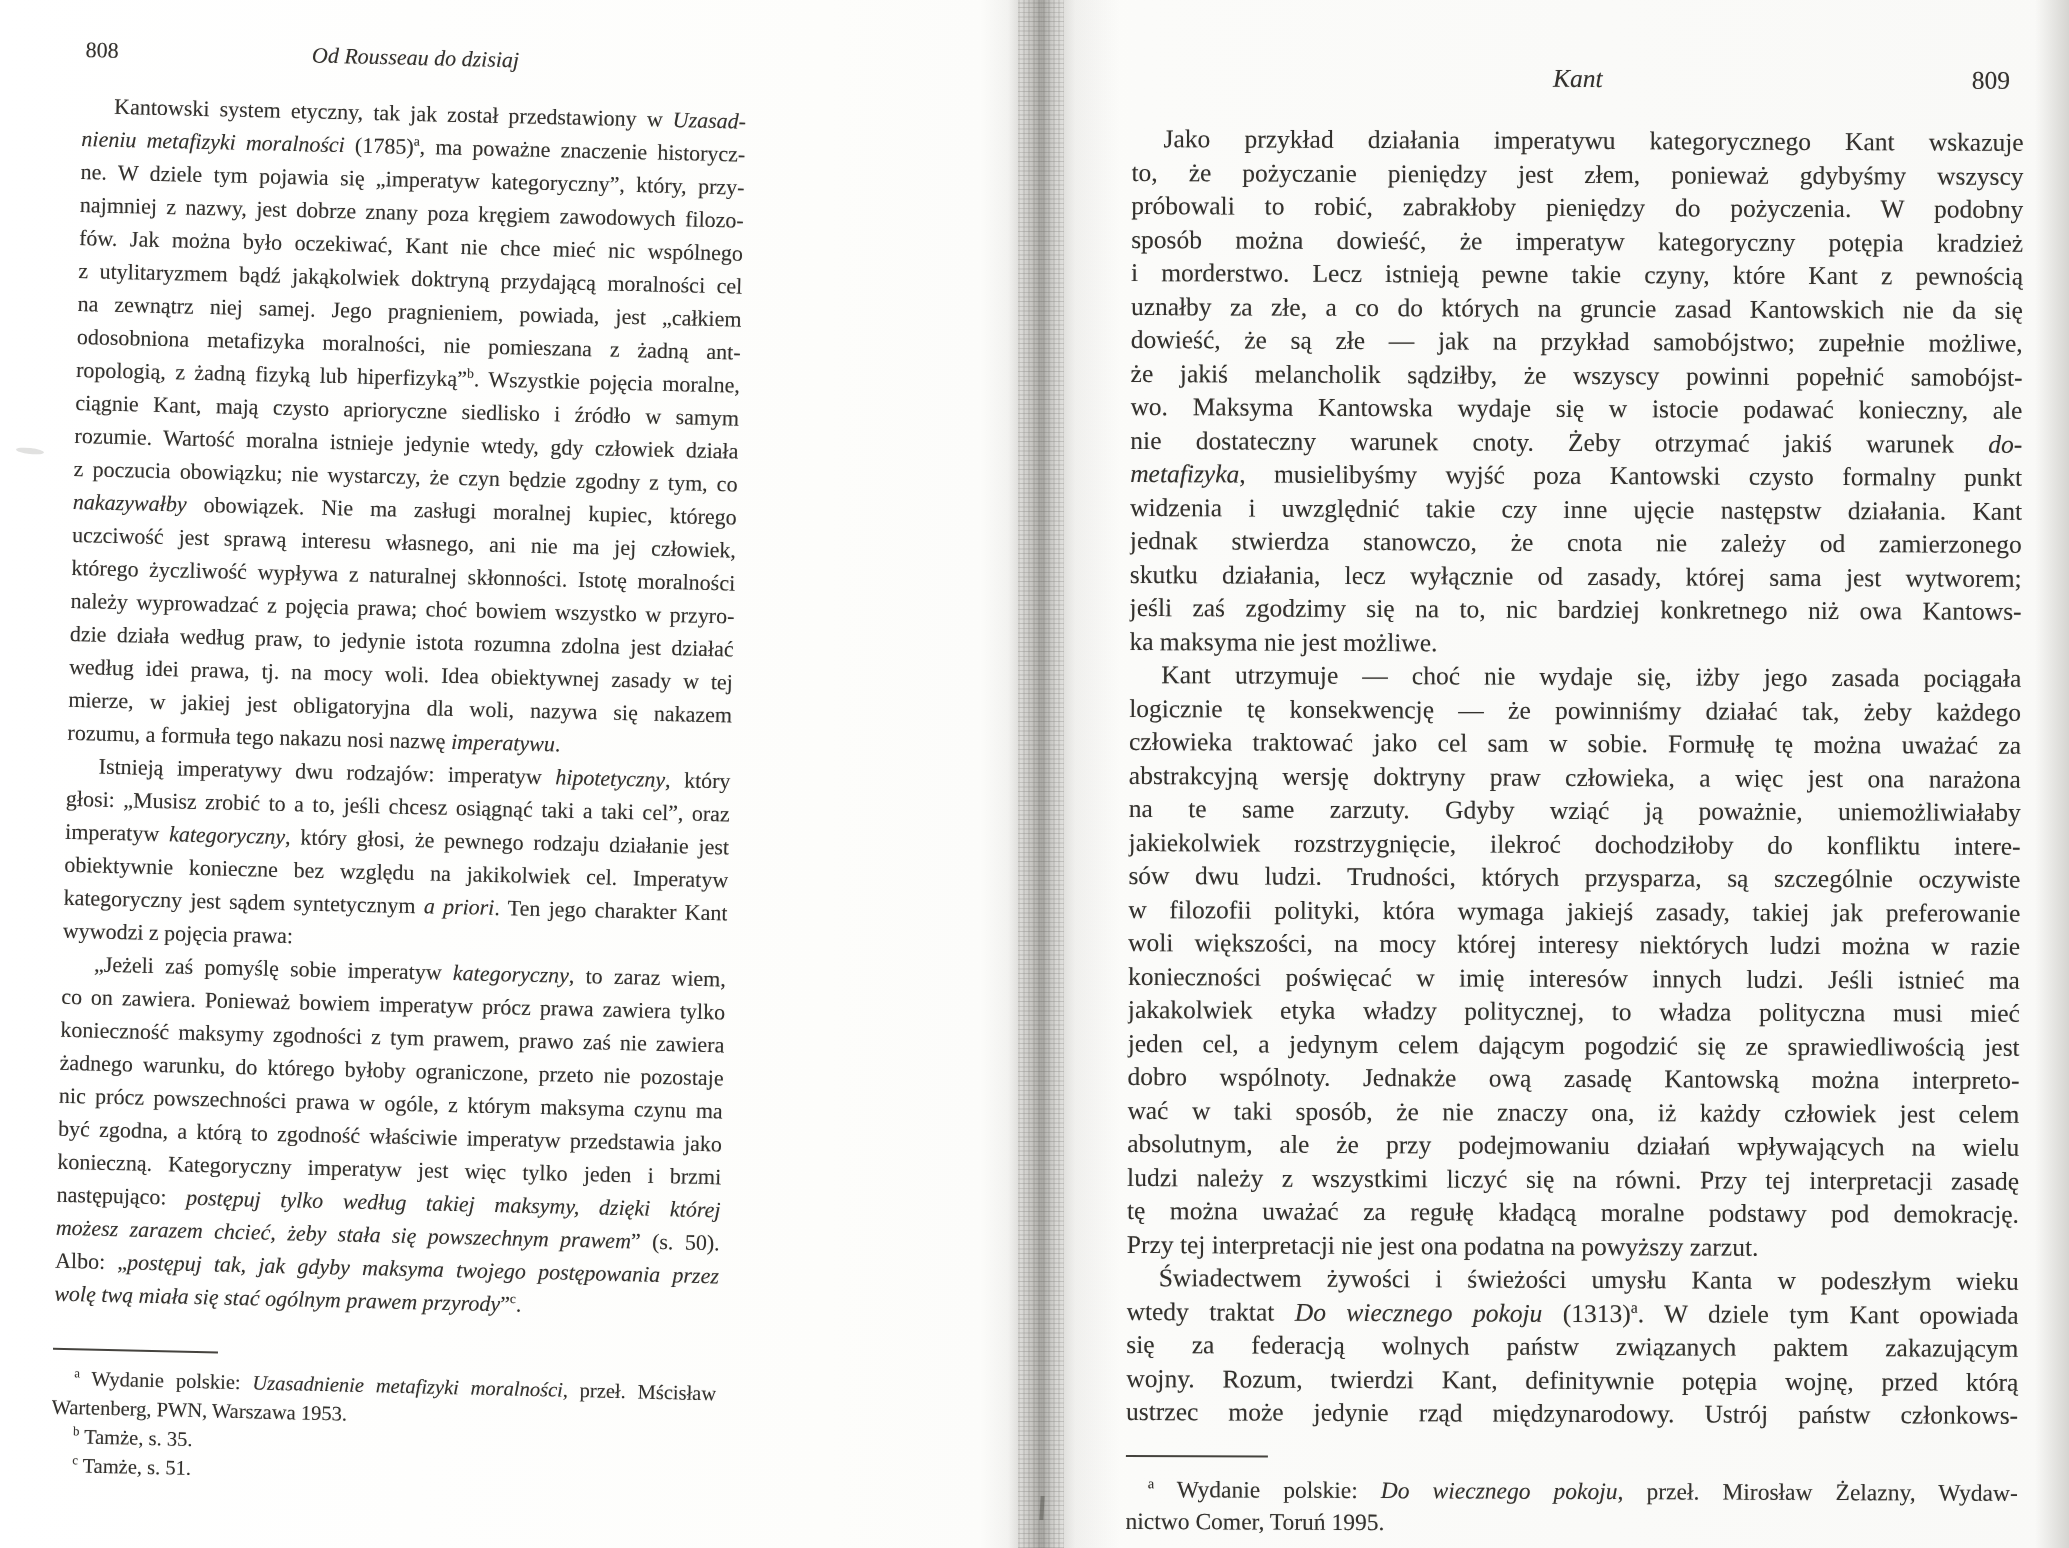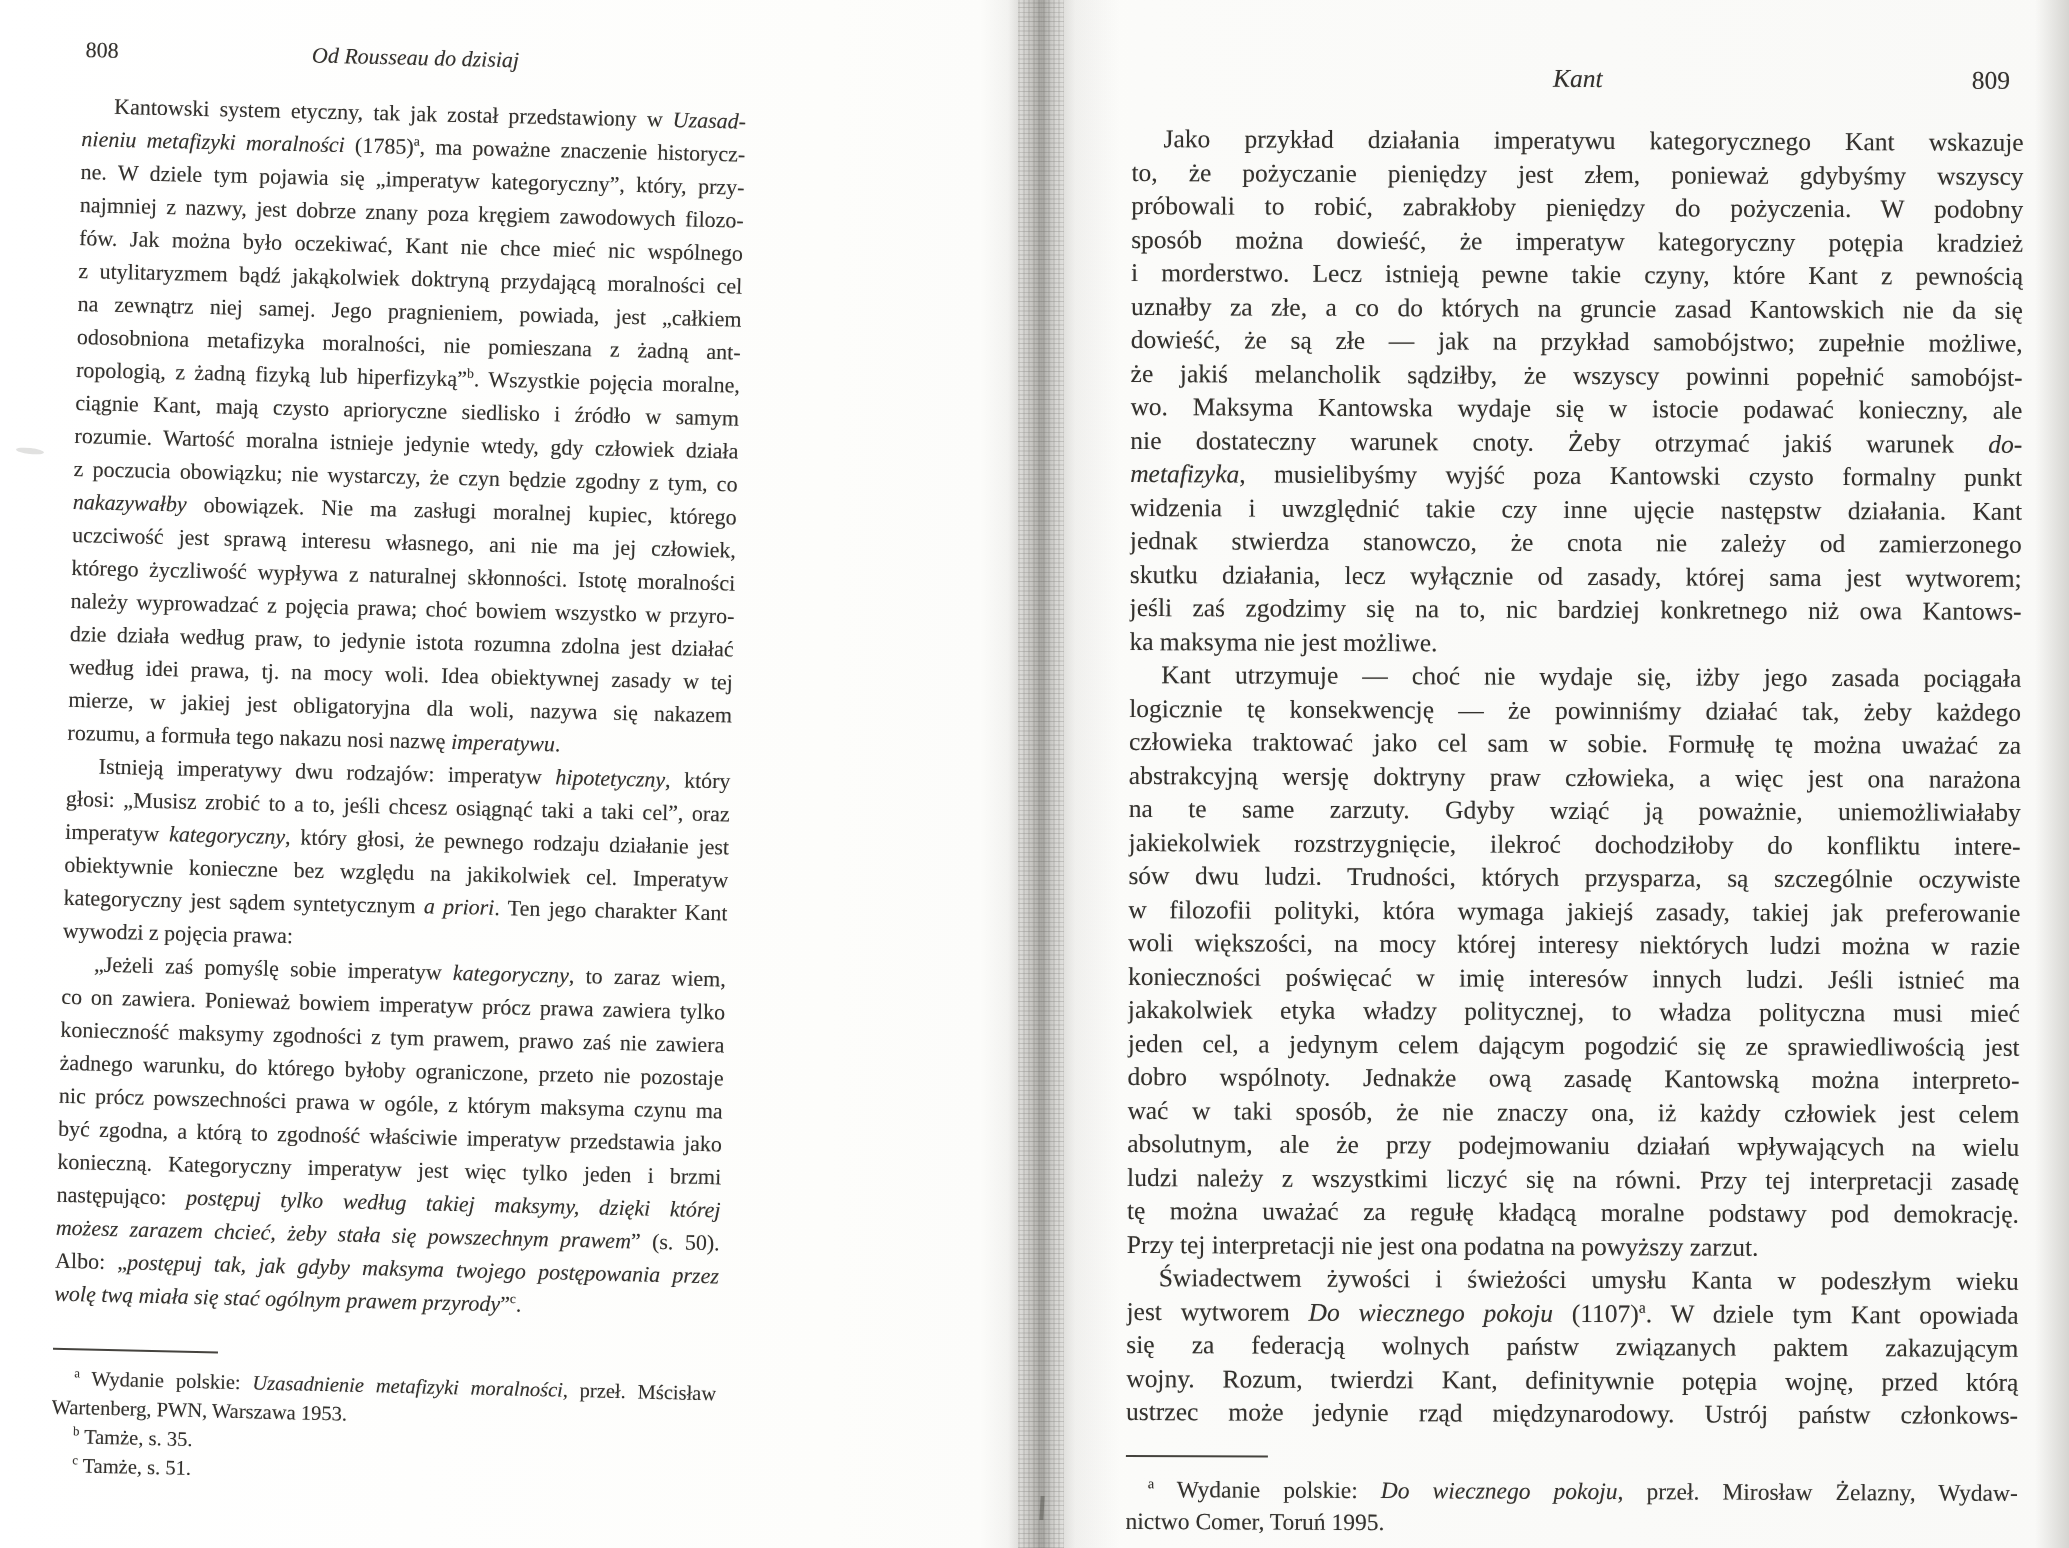--- a/index.html
+++ b/index.html
@@ -155,21 +155,21 @@
         <div class="line"><span>konieczności poświęcać w imię interesów innych ludzi. Jeśli istnieć ma</span></div>
         <div class="line"><span>jakakolwiek etyka władzy politycznej, to władza polityczna musi mieć</span></div>
         <div class="line"><span>jeden cel, a jedynym celem dającym pogodzić się ze sprawiedliwością jest</span></div>
         <div class="line"><span>dobro wspólnoty. Jednakże ową zasadę Kantowską można interpreto-</span></div>
         <div class="line"><span>wać w taki sposób, że nie znaczy ona, iż każdy człowiek jest celem</span></div>
         <div class="line"><span>absolutnym, ale że przy podejmowaniu działań wpływających na wielu</span></div>
         <div class="line"><span>ludzi należy z wszystkimi liczyć się na równi. Przy tej interpretacji zasadę</span></div>
         <div class="line"><span>tę można uważać za regułę kładącą moralne podstawy pod demokrację.</span></div>
         <div class="line pend"><span>Przy tej interpretacji nie jest ona podatna na powyższy zarzut.</span></div>
         <div class="line ind"><span>Świadectwem żywości i świeżości umysłu Kanta w podeszłym wieku</span></div>
-        <div class="line"><span>jest wytworem </span><span class="it">Do wiecznego pokoju</span><span> (1107)</span><sup>a</sup><span>. W dziele tym Kant opowiada</span></div>
+        <div class="line"><span>wtedy traktat </span><span class="it">Do wiecznego pokoju</span><span> (1313)</span><sup>a</sup><span>. W dziele tym Kant opowiada</span></div>
         <div class="line"><span>się za federacją wolnych państw związanych paktem zakazującym</span></div>
         <div class="line"><span>wojny. Rozum, twierdzi Kant, definitywnie potępia wojnę, przed którą</span></div>
         <div class="line"><span>ustrzec może jedynie rząd międzynarodowy. Ustrój państw członkows-</span></div>
       </div>
     <hr class="fnsep">
     <div class="footnotes">
         <div class="line ind"><sup>a</sup><span> Wydanie polskie: </span><span class="it">Do wiecznego pokoju</span><span>, przeł. Mirosław Żelazny, Wydaw-</span></div>
         <div class="line pend"><span>nictwo Comer, Toruń 1995.</span></div>
       </div>
   </div>

